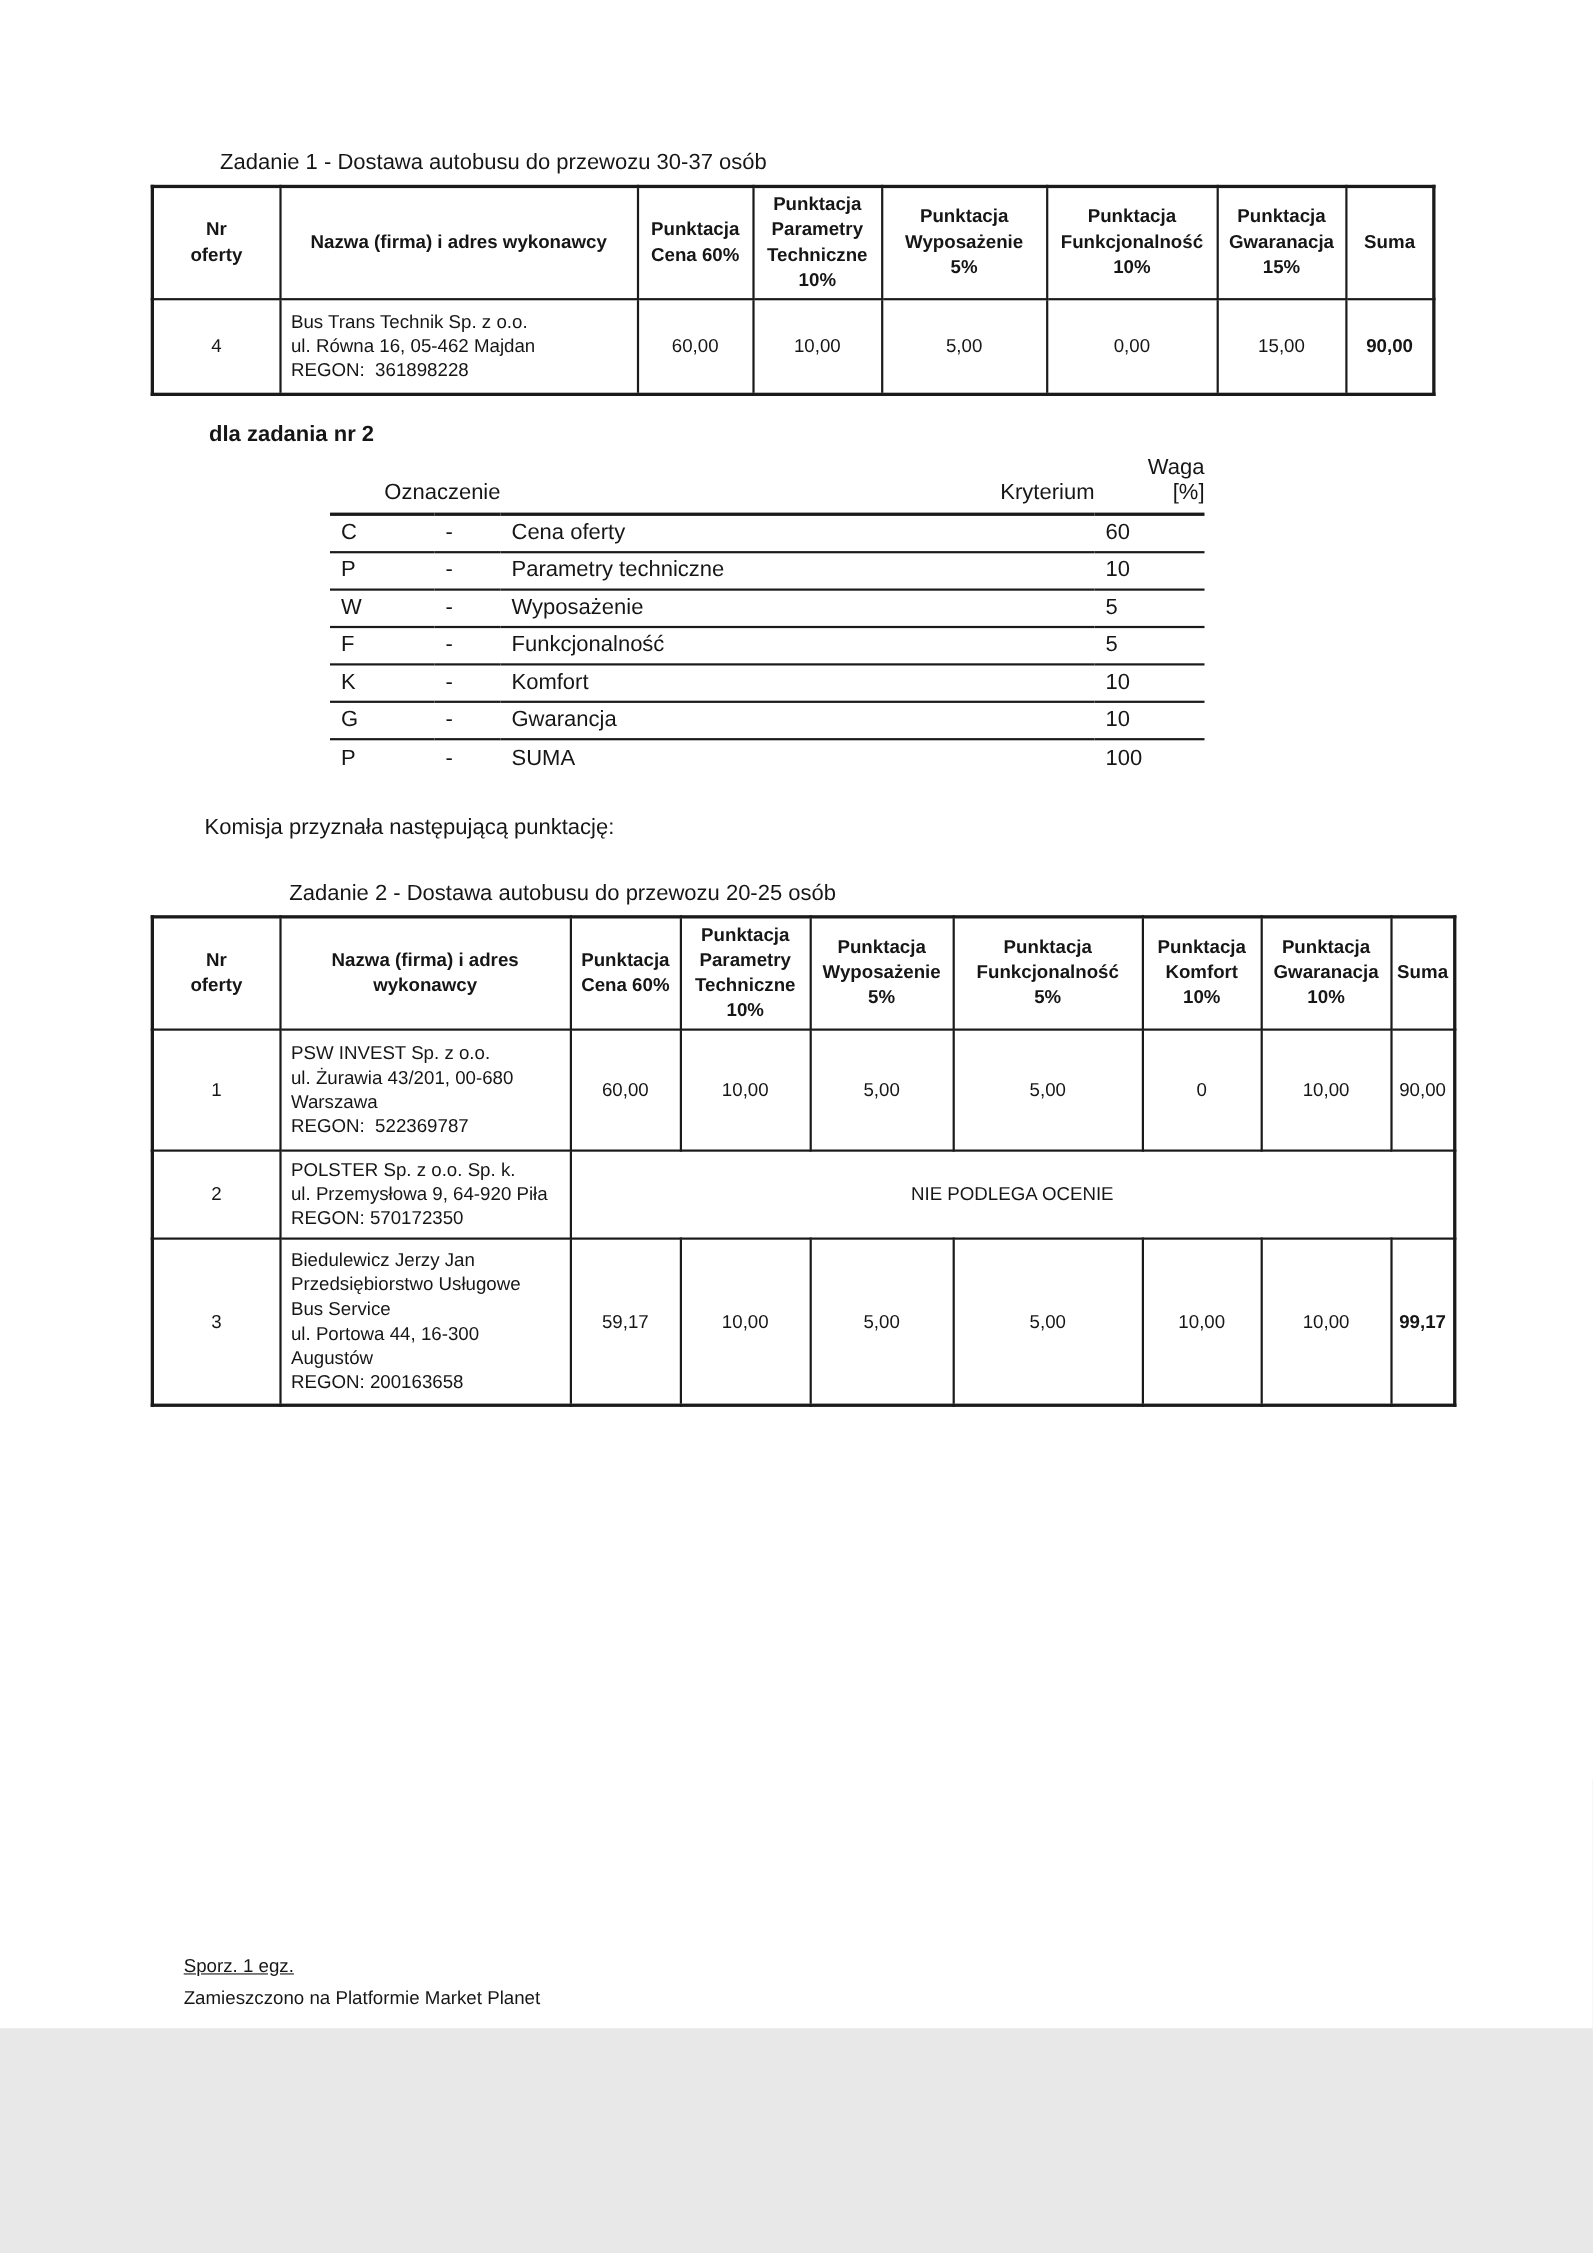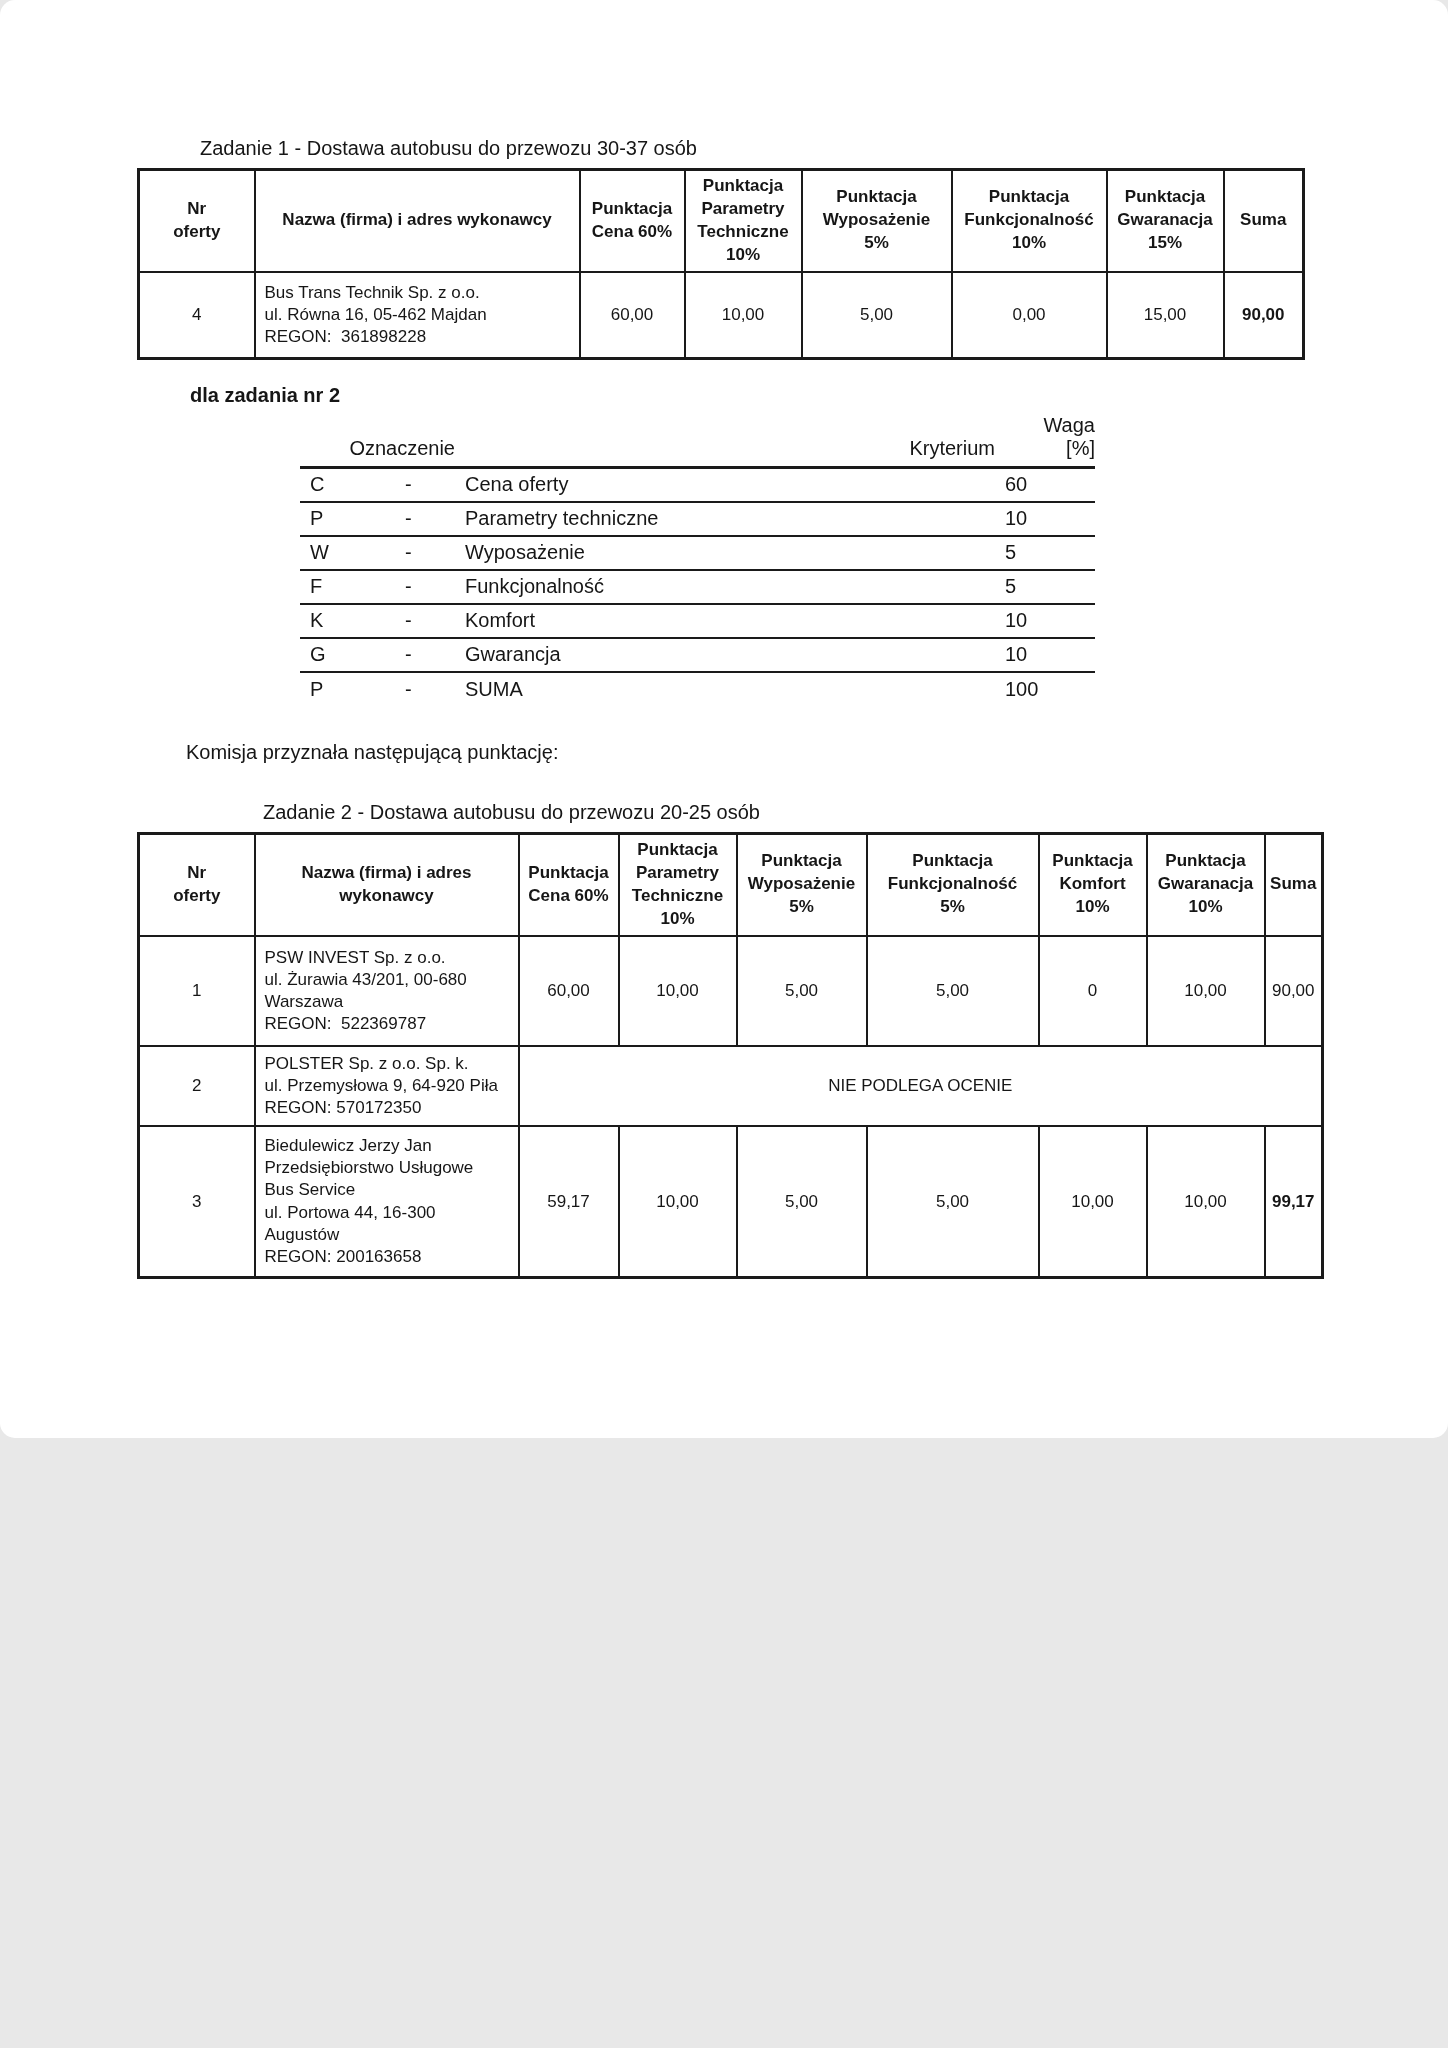--- a/index.html
+++ b/index.html
@@ -1,19 +1,19 @@
 <!DOCTYPE html>
 <html><head>
 <meta charset="utf-8">
 <style>
   html,body { margin:0; padding:0; background:#e8e8e8; }
   .page {
-    position:relative; width:1448px; height:1438px; background:#ffffff;
+    position:relative; width:1448px; height:1844px; background:#ffffff;
     font-family:"Liberation Sans","DejaVu Sans",sans-serif; color:#161616;
-    margin:0 auto; overflow:hidden;border-radius:15px;
+    margin:0 auto; overflow:hidden;
   }
   .abs { position:absolute; }
   .title { font-size:20px; white-space:nowrap; }
 
   table.score { border-collapse:collapse; table-layout:fixed; }
   table.score th, table.score td {
     border:2px solid #1a1a1a; font-size:17px; overflow:hidden;
   }
   table.score th {
     font-weight:bold; text-align:center; vertical-align:middle;
@@ -254,16 +254,20 @@
         <td>10,00</td>
         <td>5,00</td>
         <td>5,00</td>
         <td>10,00</td>
         <td>10,00</td>
         <td class="b">99,17</td>
       </tr>
     </tbody>
   </table>
 
+  <div class="abs" id="footer">
+    <div class="footer-line1">Sporz. 1 egz.</div>
+    <div class="footer-line2">Zamieszczono na Platformie Market Planet</div>
+  </div>
 
   <div class="abs" id="pagenum">2</div>
 
 </div>
 
 </body></html>

